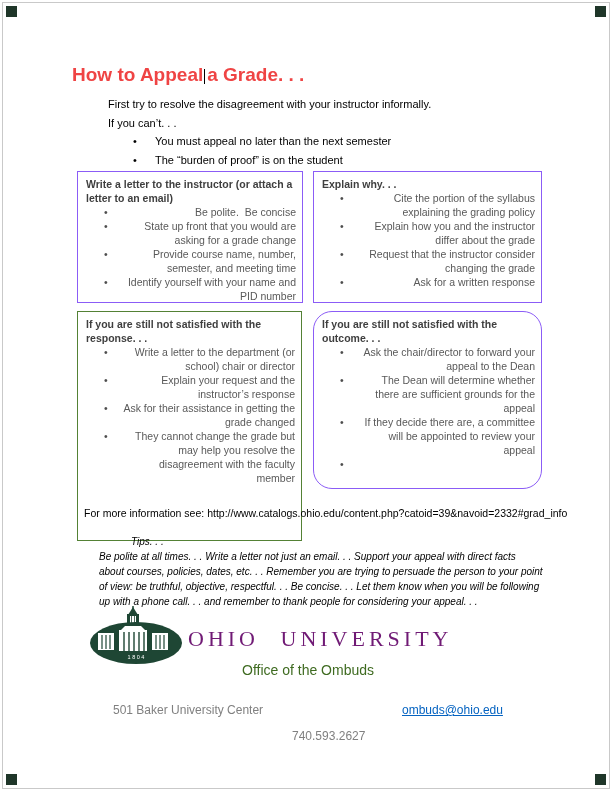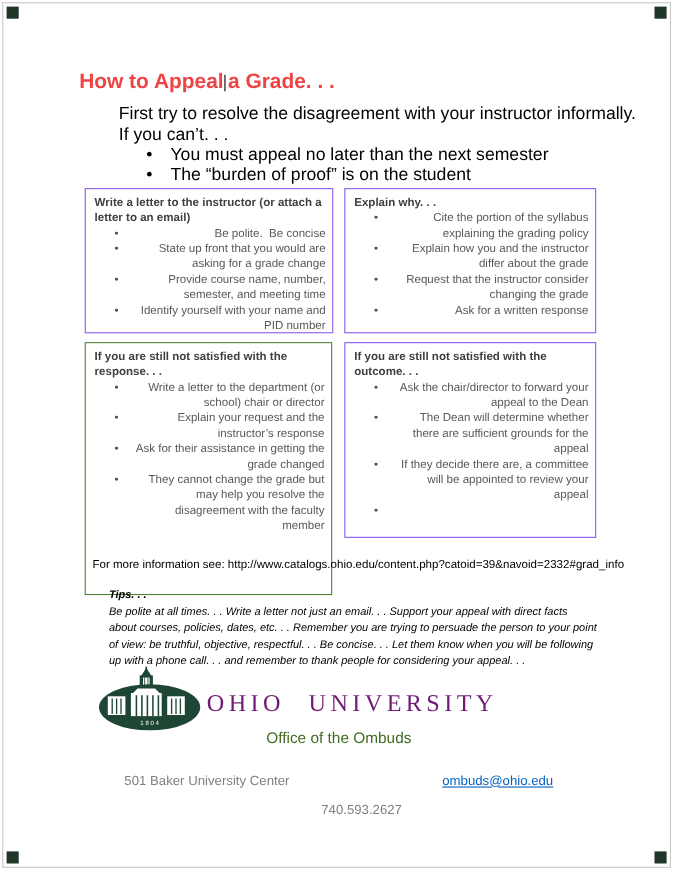--- a/index.html
+++ b/index.html
@@ -10,40 +10,40 @@
   .page-border{position:absolute;left:2px;top:2px;right:2px;bottom:2px;border:1px solid #c9c9c9;}
   .corner{position:absolute;width:11px;height:11px;background:#1f3629;}
   .corner.tl{left:6px;top:6px;}
   .corner.tr{right:6px;top:6px;}
   .corner.bl{left:6px;bottom:6px;}
   .corner.br{right:6px;bottom:6px;}
 
   .title{position:absolute;left:72px;top:64px;font-size:19px;font-weight:bold;color:#ef4444;white-space:nowrap;}
   .caret{display:inline-block;width:1px;height:15px;background:#000;vertical-align:-3px;margin:0 2px 0 1px;}
 
-  .intro{position:absolute;left:108px;top:95px;font-size:16px;line-height:18.5px;color:#000;}
+  .intro{position:absolute;left:108px;top:95px;font-size:11px;line-height:18.5px;color:#000;}
   .intro .b-row{display:flex;padding-left:25px;}
   .intro .dot{width:22px;flex:none;}
 
   .box{position:absolute;box-sizing:border-box;border:1px solid #8b5cf6;padding:5px 6px 0 8px;background:#fff;}
   .box.light{border-color:#538135;}
   .box1{left:77px;top:171px;width:226px;height:132px;}
   .box2{left:313px;top:171px;width:229px;height:132px;}
   .box3{left:77px;top:311px;width:225px;height:230px;}
-  .box4{left:313px;top:311px;width:229px;height:178px;}
+  .box4{left:313px;top:311px;width:229px;height:178px;border-radius:19px;}
   .box h3{margin:0;font-size:10.5px;font-weight:bold;color:#3f3f3f;line-height:14px;white-space:pre-wrap;}
   .box .b-row{display:flex;font-size:10.5px;color:#595959;line-height:14px;}
   .box .b-row{padding-left:18px;}
   .box .dot{width:18px;flex:none;color:#4d4d4d;}
   .box .b-text{flex:1;white-space:pre-wrap;text-align:right;}
 
   .info-line{position:absolute;left:84px;top:507px;font-size:10.5px;color:#000;white-space:nowrap;}
 
   .tips{position:absolute;left:99px;top:534px;width:444px;font-style:italic;font-size:10px;line-height:15px;color:#000;}
-  .tips .tips-label{font-weight:bold;}
+  .tips .tips-label{font-weight:normal;margin-left:32px;}
 
   .logo-seal{position:absolute;left:86px;top:606px;}
   .wordmark{position:absolute;left:188px;top:626px;font-family:"Liberation Serif",serif;
     font-size:22px;letter-spacing:4px;word-spacing:12px;color:#701a75;white-space:nowrap;}
   .dept{position:absolute;left:242px;top:662px;font-size:14px;color:#3f6b21;white-space:nowrap;}
 
   .footer{position:absolute;left:0;top:703px;width:612px;font-size:12px;color:#808080;}
   .footer .addr{position:absolute;left:113px;top:0;white-space:nowrap;}
   .footer .phone{position:absolute;left:292px;top:0;white-space:nowrap;margin-top:26px;}
   .footer .email{position:absolute;left:402px;top:0;white-space:nowrap;color:#0563c1;text-decoration:underline;cursor:pointer;}

